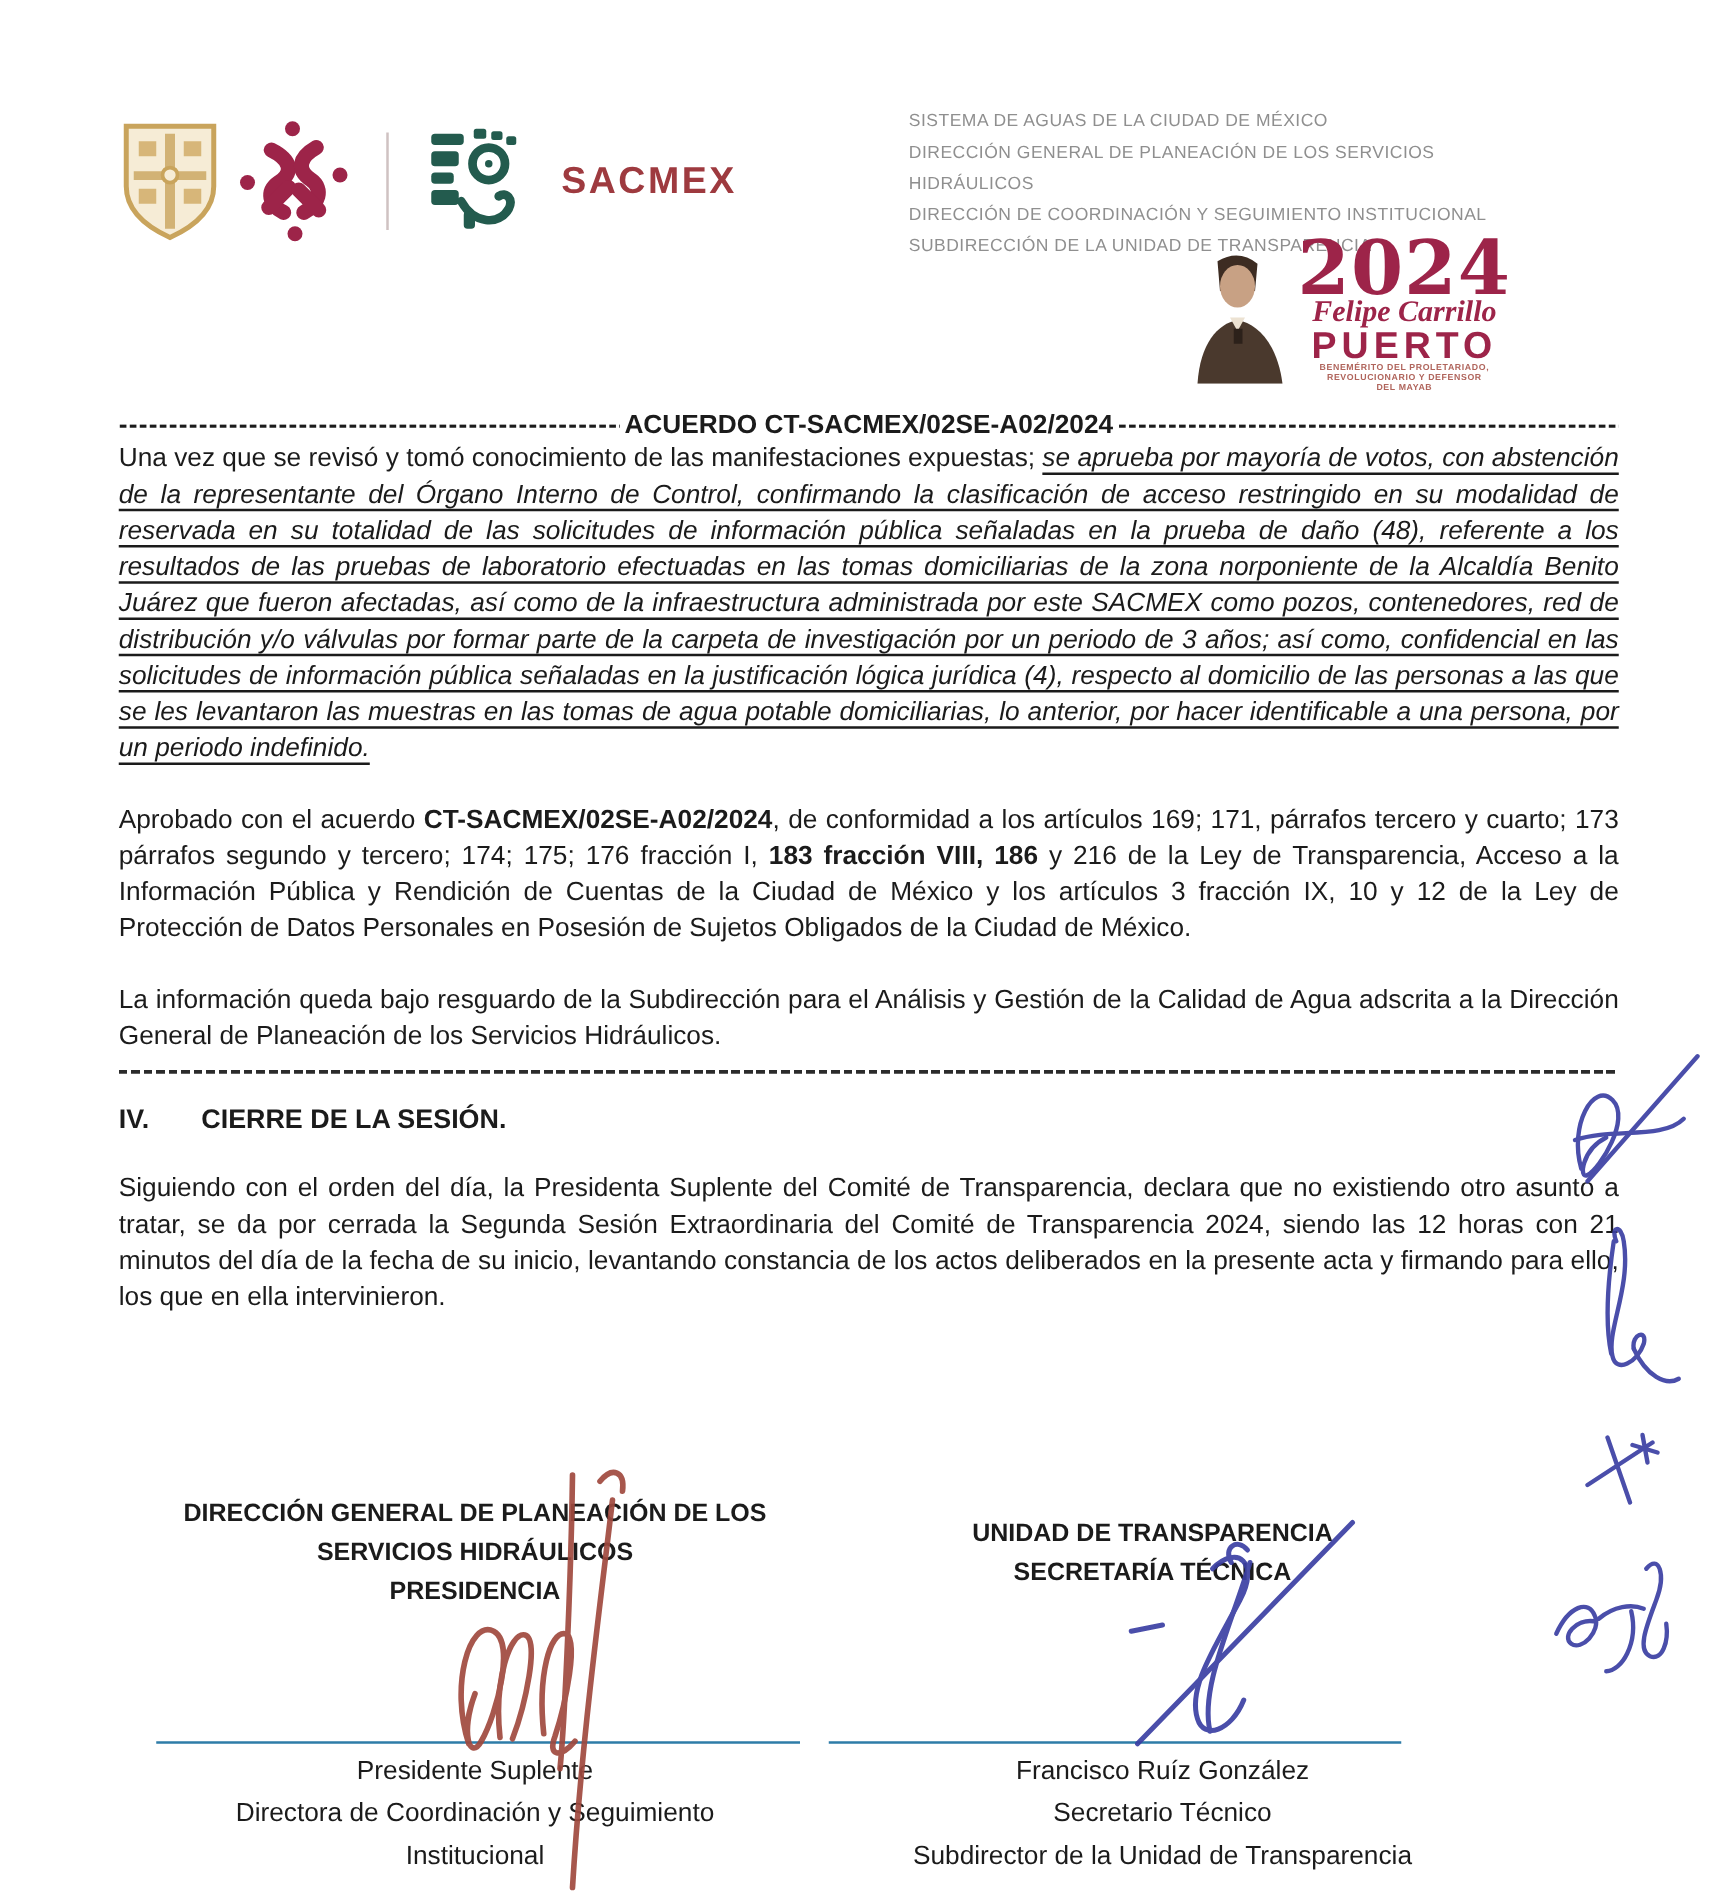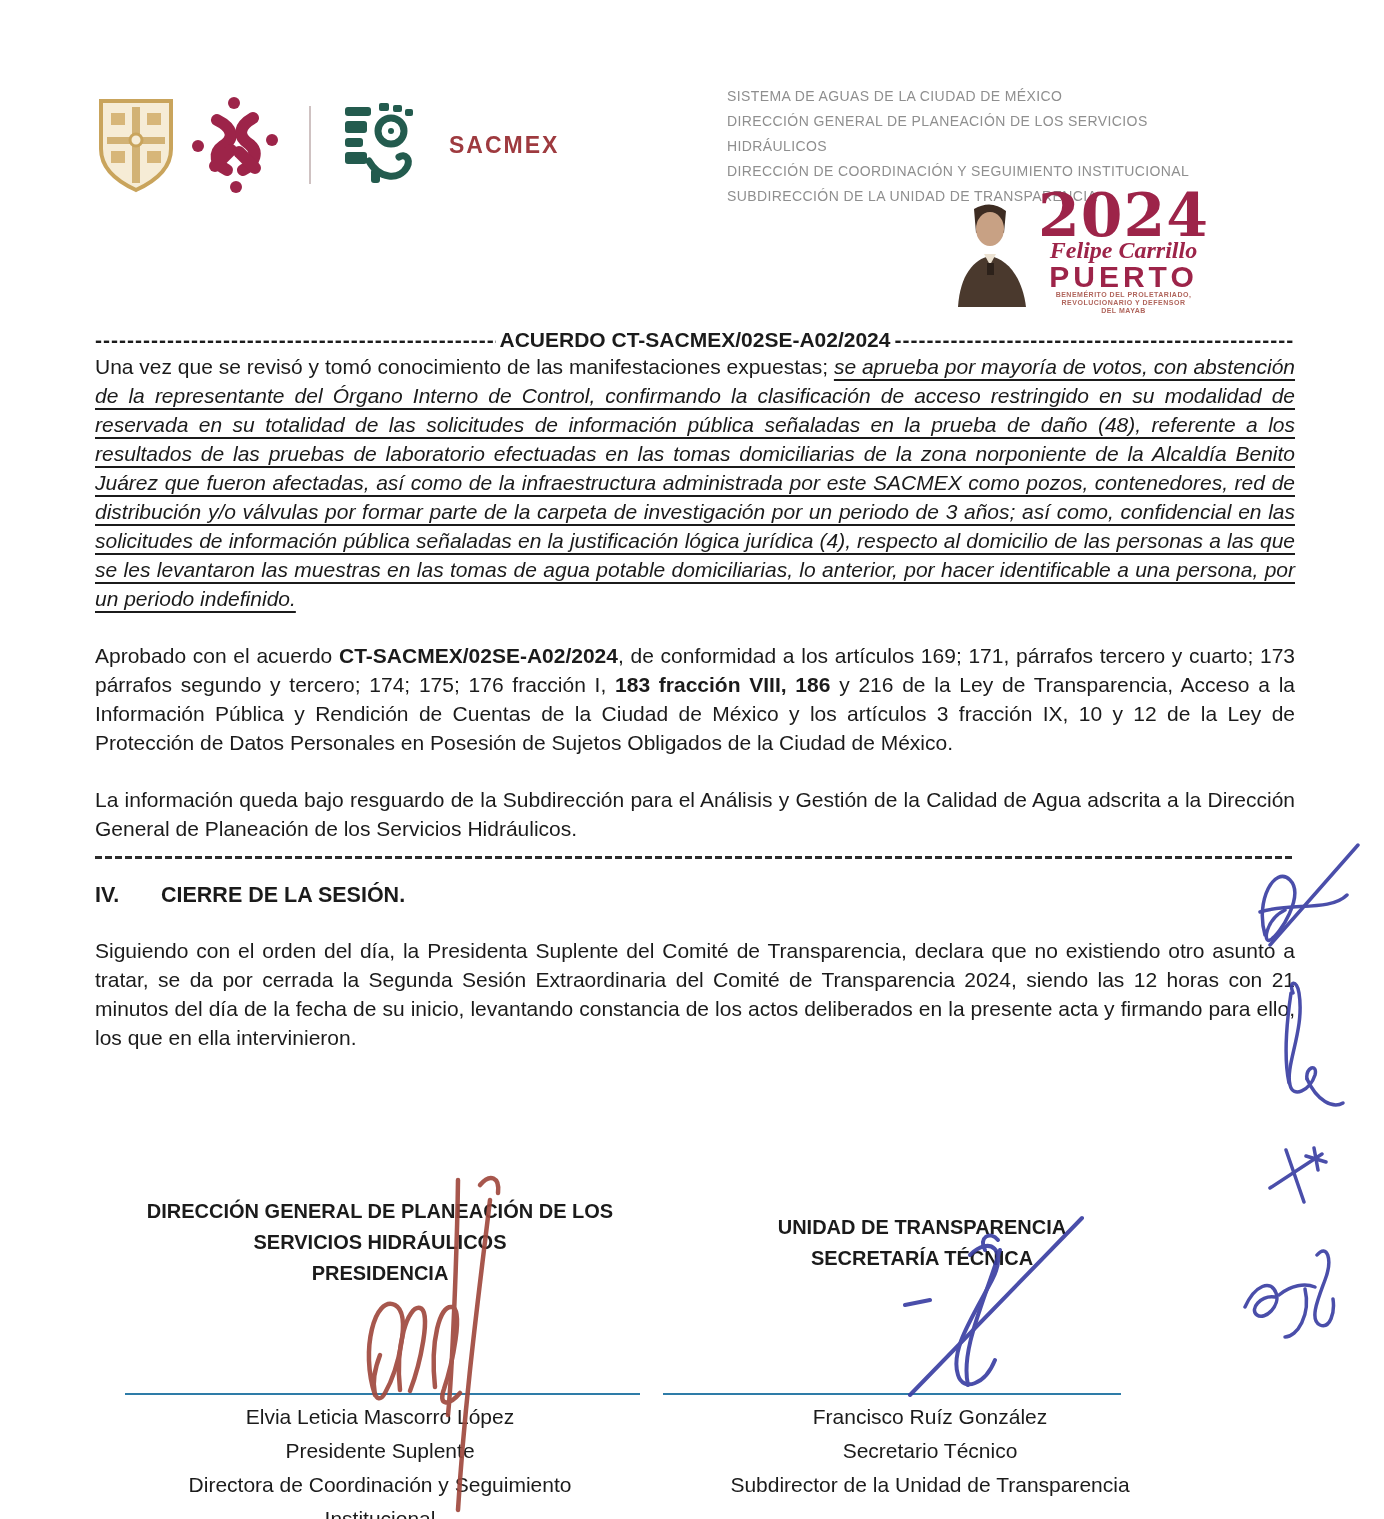--- a/index.html
+++ b/index.html
@@ -10,21 +10,21 @@
     overflow:hidden;
     font-family:"Liberation Sans","DejaVu Sans",sans-serif;
     color:#1b1b1b;
   }
   
   .logo-row{position:absolute;left:95px;top:95px;display:flex;align-items:center;gap:14px;}
   .cdmx-text{line-height:1.15;margin-left:6px;}
   .cdmx-text .l1{font-size:21px;letter-spacing:2px;color:#6d5f63;font-weight:400;}
   .cdmx-text .l2{font-size:21px;letter-spacing:1.5px;color:#9D2449;font-weight:700;}
   .logo-divider{width:2px;height:78px;background:#cfc2c2;margin:0 16px;}
-  .sacmex-label{font-size:23px;font-weight:700;letter-spacing:2px;color:#9e3a3f;margin-left:16px;}
+  .sacmex-label{font-size:30px;font-weight:700;letter-spacing:2px;color:#9e3a3f;margin-left:16px;}
   .org-block{position:absolute;left:727px;top:84px;width:470px;
     font-size:14px;line-height:25px;color:#8f8f8f;letter-spacing:.4px;}
   
   .badge{position:absolute;left:948px;top:193px;width:260px;height:118px;}
   .badge-portrait{position:absolute;left:0;top:6px;}
   .badge-text{position:absolute;left:88px;top:0;width:175px;text-align:center;color:#9D2449;}
   .badge-year{font-family:"DejaVu Serif","Liberation Serif",serif;font-weight:700;font-size:60px;line-height:44px;letter-spacing:1px;}
   .badge-name{font-family:Liberation Serif, serif;font-style:italic;font-weight:700;font-size:24px;line-height:26px;}
   .badge-surname{font-family:Liberation Sans, sans-serif;font-weight:700;font-size:30px;line-height:28px;letter-spacing:4px;}
   .badge-slogan{font-size:7px;line-height:8px;letter-spacing:.5px;color:#b0655c;font-weight:700;}
@@ -157,21 +157,20 @@
   </div>
   <div class="sig-title right">
     <div>UNIDAD DE TRANSPARENCIA</div>
     <div>SECRETARÍA TÉCNICA</div>
   </div>
 
   <div class="sig-line left"></div>
   <div class="sig-line right"></div>
 
   <div class="sig-names left">
-    <div>Elvia Leticia Mascorro López</div>
     <div>Presidente Suplente</div>
     <div>Directora de Coordinación y Seguimiento</div>
     <div>Institucional</div>
   </div>
   <div class="sig-names right">
     <div>Francisco Ruíz González</div>
     <div>Secretario Técnico</div>
     <div>Subdirector de la Unidad de Transparencia</div>
   </div>
 

